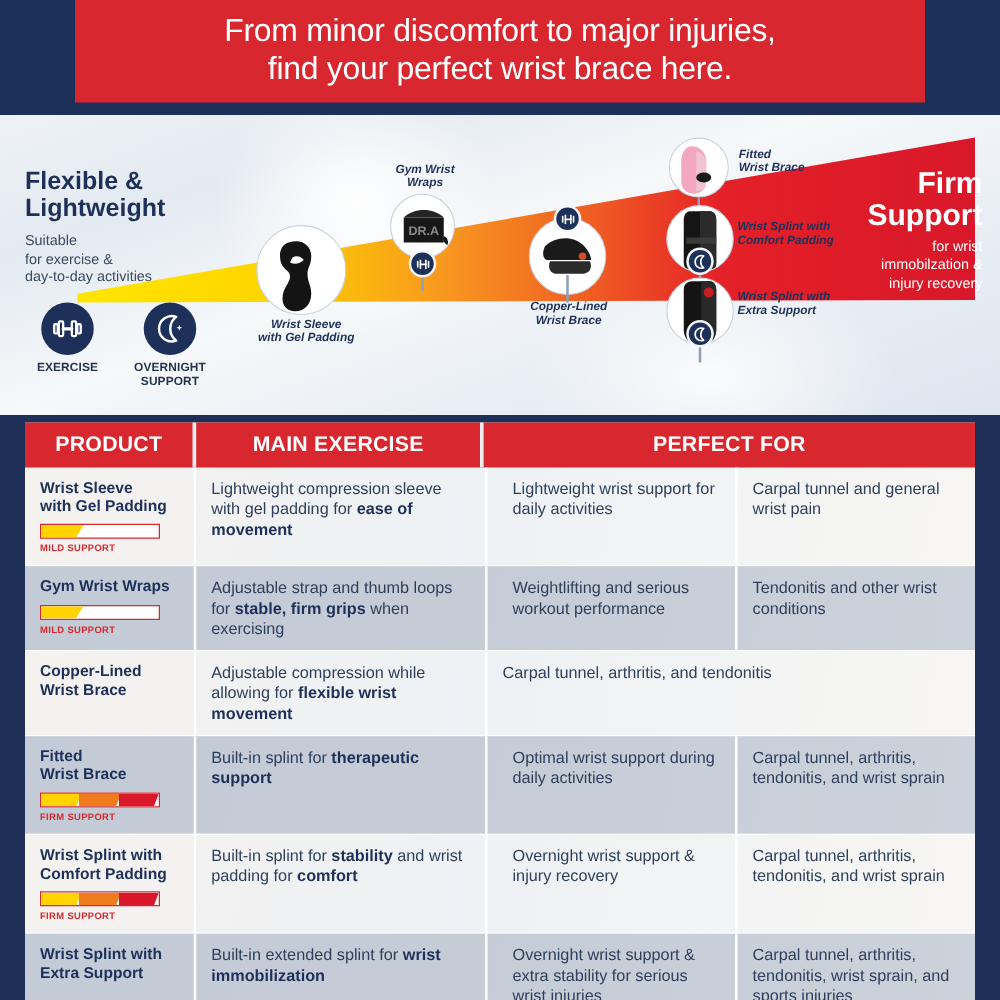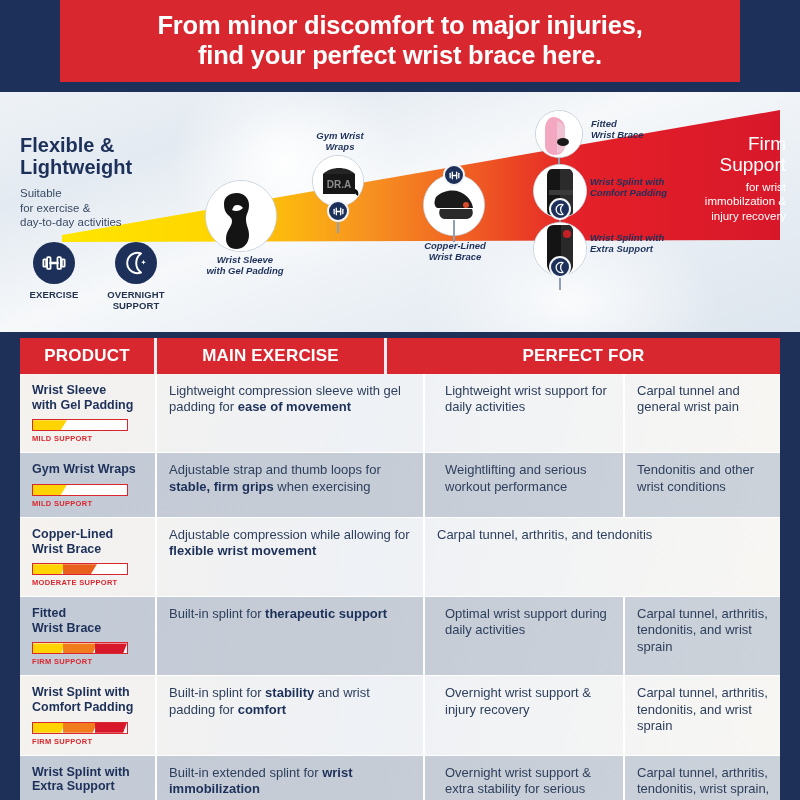--- a/index.html
+++ b/index.html
@@ -19,21 +19,21 @@
   #hero {
     position: absolute; left: 0; top: 0; width: 800px; height: 92px;
     background: #1d3059;
   }
   #hero-banner {
     position: absolute; left: 60px; top: 0; width: 680px; height: 82px;
     background: #d8272f;
     display: flex; align-items: center; justify-content: center;
   }
   #hero-title {
-    color: #ffffff; font-weight: bold; font-size: 25.5px; line-height: 1.16;
+    color: #ffffff; font-weight: normal; font-size: 25.5px; line-height: 1.16;
     text-align: center; letter-spacing: -0.2px; white-space: pre-line;
   }
 
   
   #spectrum {
     position: absolute; left: 0; top: 92px; width: 800px; height: 240px;
     background: linear-gradient(160deg,#eef2f6 0%, #e3eaf1 22%, #f6f8fa 45%, #e8eef4 70%, #dde5ee 100%);
     overflow: hidden;
   }
   #spectrum .blur-a {
@@ -49,21 +49,21 @@
   .zone-text { position: absolute; }
   #zone-left { left: 20px; top: 42px; width: 180px; }
   #zone-left .zt-title {
     color:#1d3059; font-weight:bold; font-size:20px; line-height:1.12; white-space: pre-line;
   }
   #zone-left .zt-sub {
     color:#3a4a63; font-size:11.5px; line-height:1.28; margin-top:7px; white-space: pre-line;
   }
   #zone-right { right: 14px; top: 42px; width: 150px; text-align: right; }
   #zone-right .zt-title {
-    color:#ffffff; font-weight:normal; font-size:19px; line-height:1.1; white-space: pre-line;
+    color:#ffffff; font-weight:bold; font-size:24px; line-height:1.1; white-space: pre-line;
   }
   #zone-right .zt-sub {
     color:#ffffff; font-size:11.5px; line-height:1.25; margin-top:4px; white-space: pre-line;
   }
 
   
   #legend { position:absolute; left:22px; top:150px; display:flex; gap:18px; }
   .legend-item { width:64px; text-align:center; }
   .legend-circle {
     width:42px; height:42px; border-radius:50%; background:#1d3059;
@@ -107,21 +107,21 @@
   .th.c1 { width:137px; border-right:3px solid #e9edf2; }
   .th.c2 { width:230px; border-right:3px solid #e9edf2; }
   .th.c3 { flex:1;text-align:right; }
 
   .t-row { display:flex; border-bottom:1px solid #ffffff; }
   .t-row.odd  { background:linear-gradient(100deg,#f5f2ee 0%,#eef1f5 45%,#f7f6f3 100%); }
   .t-row.even { background:linear-gradient(100deg,#c3cbd6 0%,#c6ccd6 45%,#ccd2da 100%); }
 
   .td { padding:9px 10px 9px 12px; }
   .td.c1 { width:137px; border-right:2px solid #ffffff; }
-  .td.c2 { width:268px; border-right:2px solid #ffffff; }
+  .td.c2 { width:233px; border-right:2px solid #ffffff; }
   .td.c3 { width:200px; border-right:2px solid #ffffff;padding-left:20px; }
   .td.c4 { flex:1; }
 
   .prod-name {
     color:#1d3059; font-weight:bold; font-size:12.5px; line-height:1.17;
     white-space:pre-line;
   }
   .support-wrap { margin-top:7px; }
   .support-bar {
     width:96px; height:12px; border:1.3px solid #d8272f; background:#ffffff;
@@ -365,27 +365,20 @@
             <div class="cell-text">Weightlifting and serious workout performance</div>
           </div>
           <div class="td c4">
             <div class="cell-text">Tendonitis and other wrist conditions</div>
           </div>
         </div>
         <div class="t-row odd">
           <div class="td c1">
             <div class="prod-name">Copper-Lined
 Wrist Brace</div>
-            <div class="support-wrap">
-              <div class="support-bar">
-                <div class="seg" style="left: 0%; width: 34%; background: rgb(255, 212, 0); clip-path: polygon(0px 0px, 100% 0px, 88% 100%, 0px 100%);"></div>
-                <div class="seg" style="left: 32%; width: 36%; background: rgb(232, 96, 28); clip-path: polygon(0px 0px, 100% 0px, 82% 100%, 0px 100%);"></div>
-              </div>
-              <div class="support-text">MODERATE SUPPORT</div>
-            </div>
           </div>
           <div class="td c2">
             <div class="cell-text">Adjustable compression while allowing for <b>flexible wrist movement</b></div>
           </div>
           <div class="td c4">
             <div class="cell-text">Carpal tunnel, arthritis, and tendonitis</div>
           </div>
         </div>
         <div class="t-row even">
           <div class="td c1">

